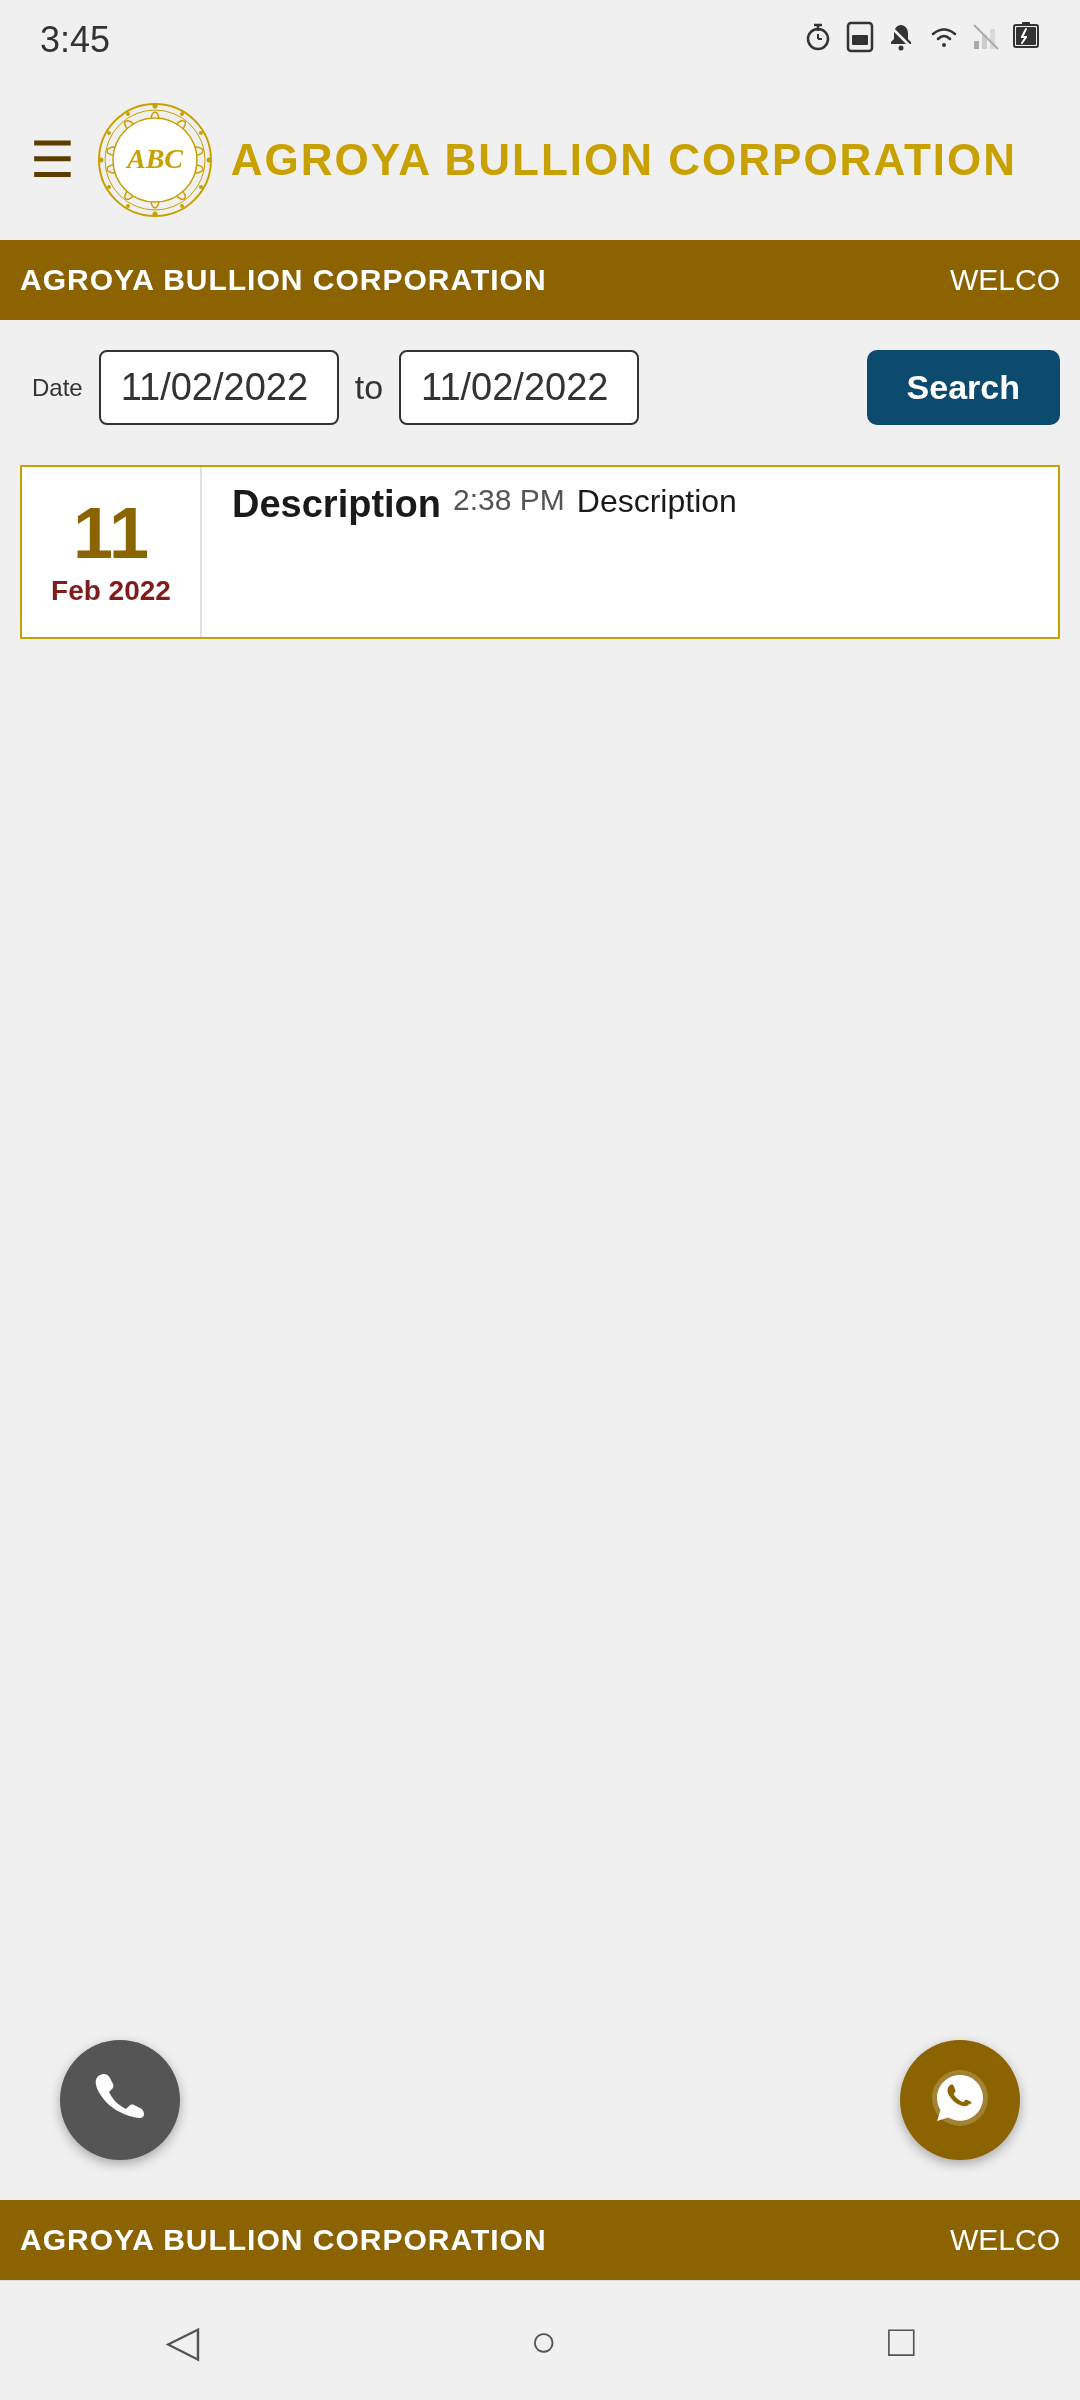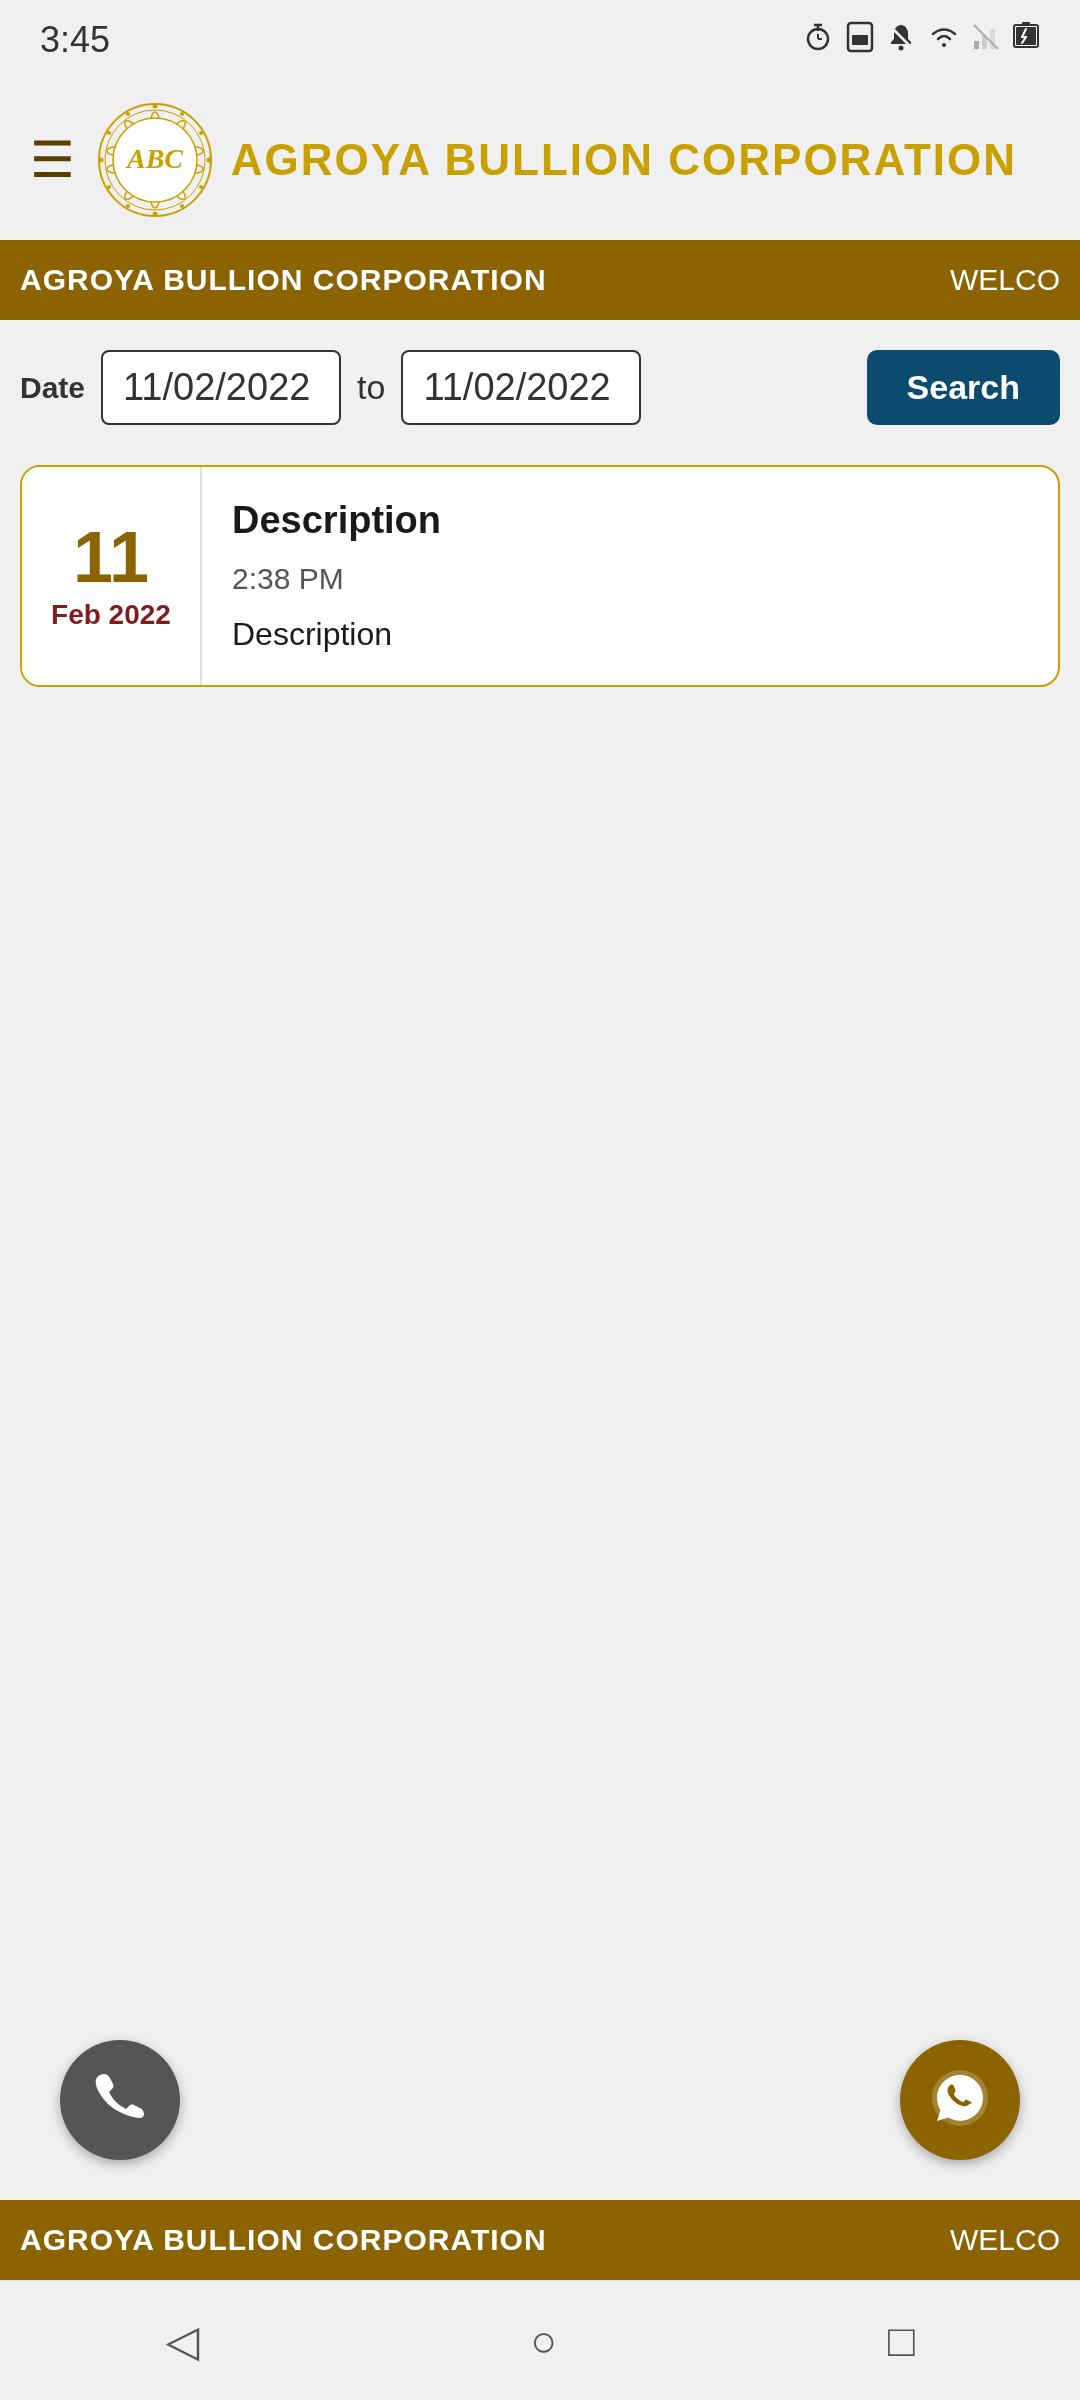--- a/index.html
+++ b/index.html
@@ -100,23 +100,24 @@
     .filter-row {
       width: 100%;
       padding: 30px 20px;
       display: flex;
       align-items: center;
       gap: 16px;
       background-color: #f0f0f0;
     }
 
     .filter-label {
-      font-size: 30px;
+      font-size: 24px;
       color: #333;
-      font-weight: 700;
+      font-weight: 400;
+      margin-left: 12px;
     }
 
     .date-input {
       border: 2px solid #333;
       border-radius: 8px;
       padding: 14px 20px;
       font-size: 38px;
       color: #333;
       background: white;
       width: 240px;
@@ -143,21 +144,21 @@
     .content-area {
       width: 100%;
       padding: 10px 20px;
       flex: 1;
     }
 
     
     .event-card {
       width: 100%;
       border: 2px solid #c8a000;
-      border-radius: 20px;
+      border-radius: 1px;
       display: flex;
       background: white;
       overflow: hidden;
     }
 
     .event-date-section {
       width: 180px;
       min-width: 180px;
       background: white;
       display: flex;
@@ -178,24 +179,24 @@
     .event-month-year {
       font-size: 28px;
       color: #7f1d1d;
       font-weight: 600;
       text-align: center;
       margin-top: 6px;
     }
 
     .event-details-section {
       flex: 1;
-      padding: 32px 30px;
-      display: flex;
-      flex-direction: column;
-      gap: 20px;
+      padding: 16px 30px;
+      display: flex;
+      flex-direction: row;
+      gap: 12px;
     }
 
     .event-title {
       font-size: 38px;
       font-weight: bold;
       color: #1a1a1a;
     }
 
     .event-time {
       font-size: 30px;

